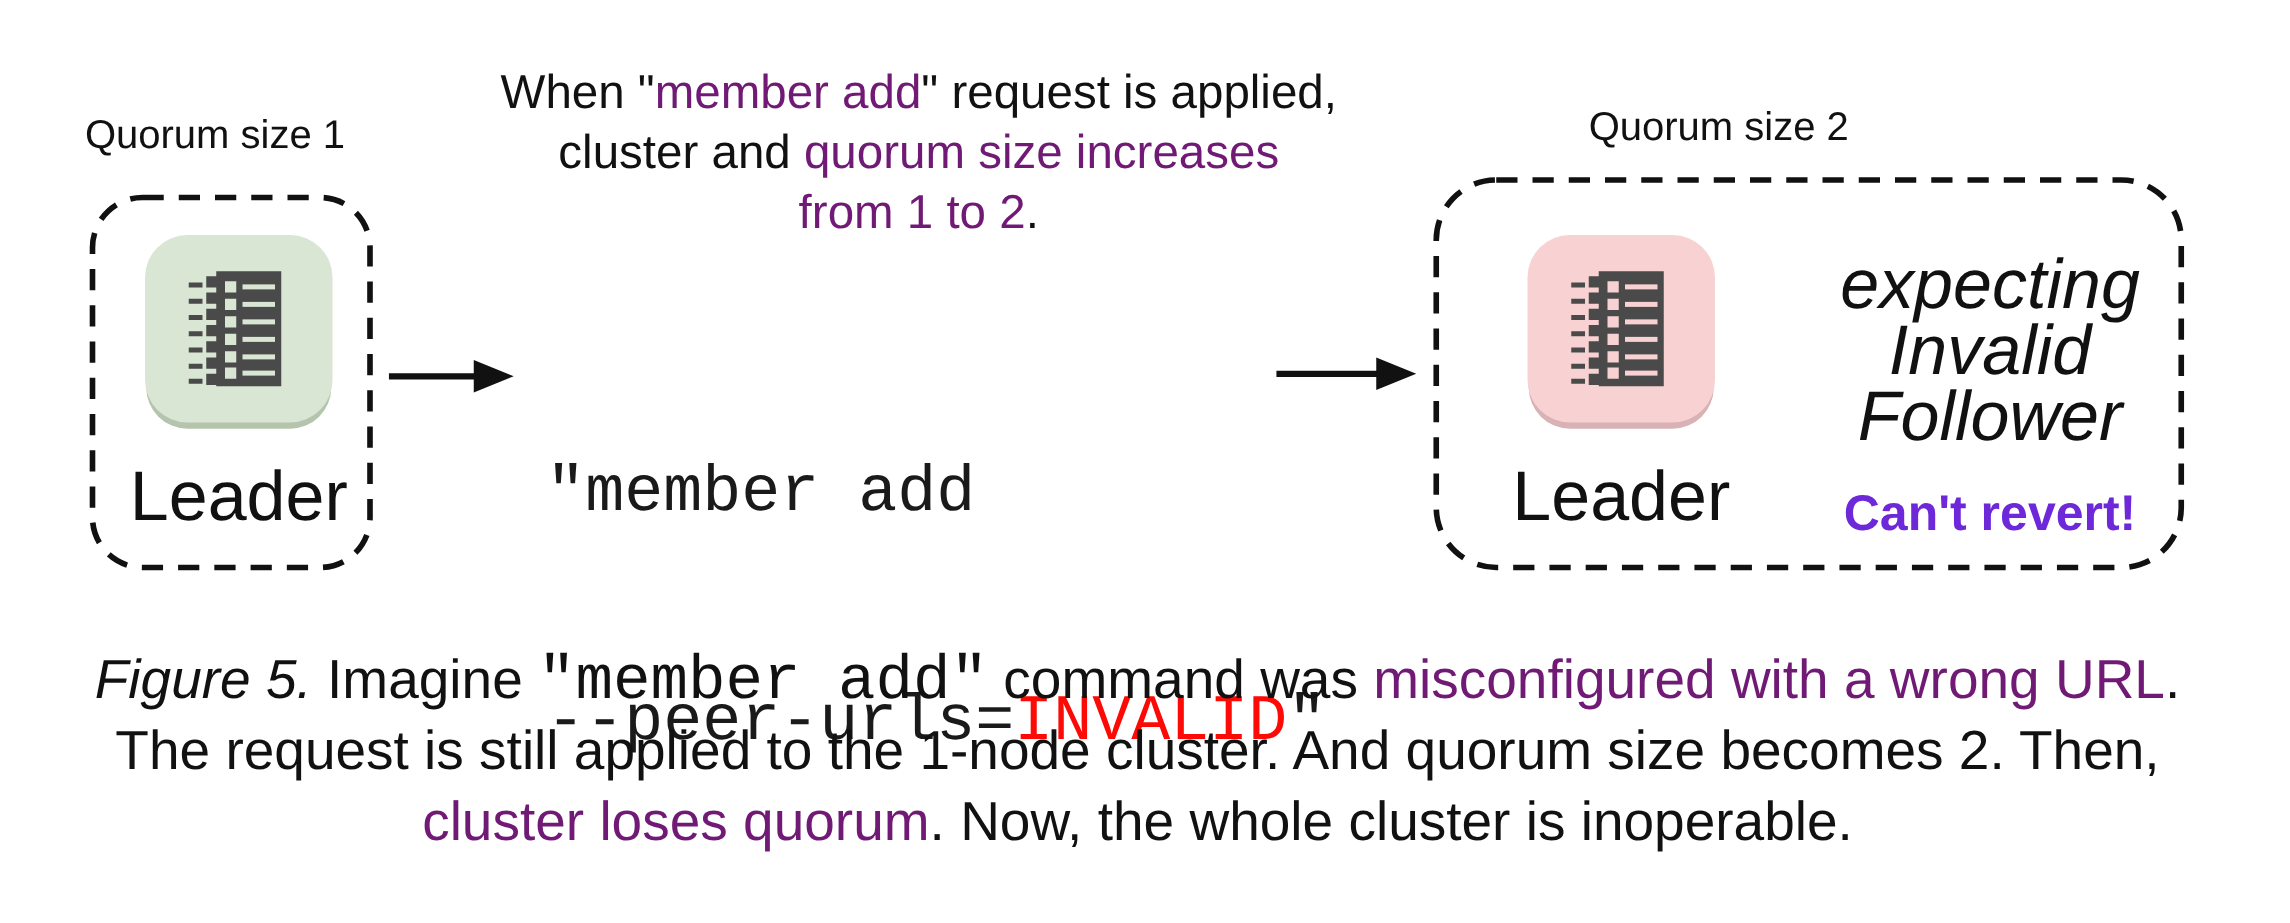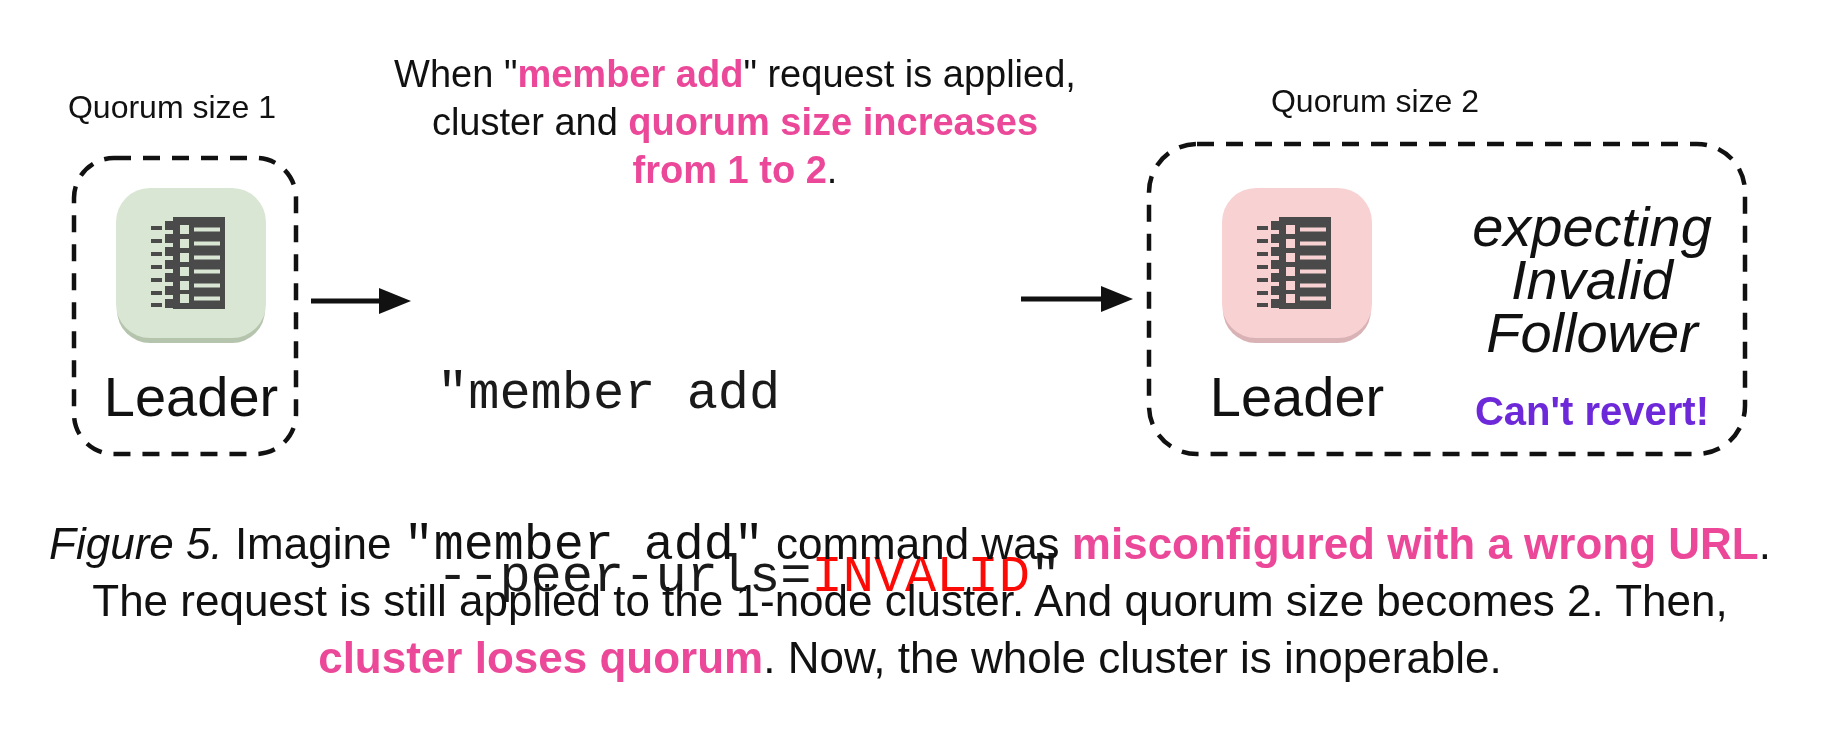--- a/index.html
+++ b/index.html
@@ -5,21 +5,21 @@
   html,body { margin:0; padding:0; background:#ffffff; }
   .canvas {
     position:relative; width:1832px; height:738px; background:#ffffff;
     font-family:"Liberation Sans", sans-serif; color:#111111; overflow:hidden;
   }
   .abs { position:absolute; }
   .center { text-align:center; }
   .heading { font-size:32px; line-height:46px; white-space:nowrap; }
   .leader-label { font-size:56px; line-height:46px; }
   .note { font-size:38px; line-height:48px; }
-  .red-bold { color:#ec4899; font-weight:700; }
+  .red-bold { color:#701a75; font-weight:400; }
   .bright-red { color:#fb0a06; }
   .mono { font-family:"Liberation Mono","DejaVu Sans Mono",monospace; }
   .command { font-size:52px; line-height:61px; white-space:pre; color:#1a1a1a; }
   .tile {
     width:150px; height:150px; border-radius:34px;
     display:flex; align-items:center; justify-content:center;
   }
   .tile.green { background:#d9e6d3; --row:#d9e6d3; box-shadow:0 6px 0 -1px #b5c4ad; }
   .tile.pink  { background:#f8d2d2; --row:#f8d2d2; box-shadow:0 6px 0 -1px #d8b2b5; }
   .tile svg .body { fill:#4a4a4a; }

